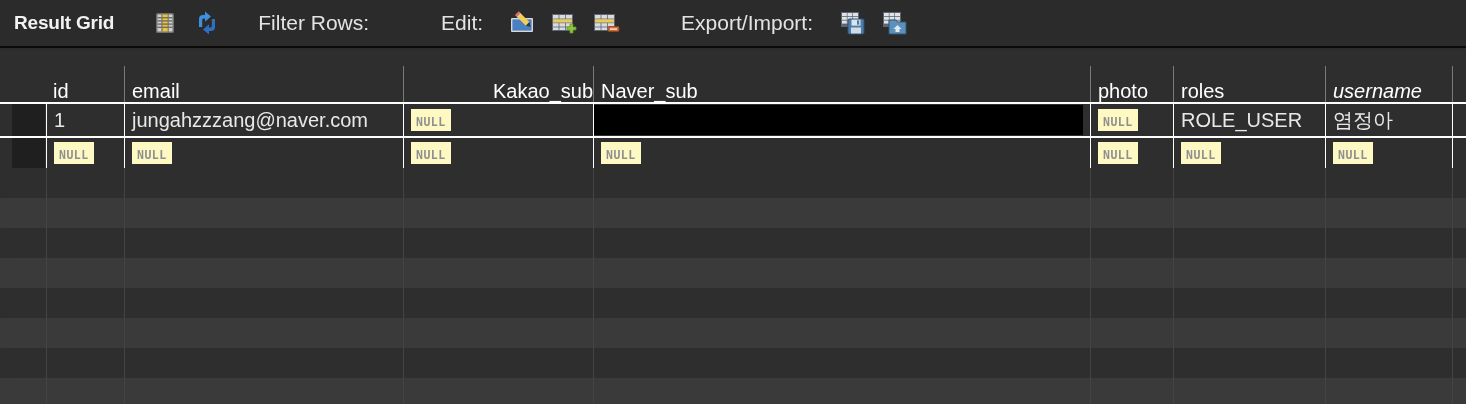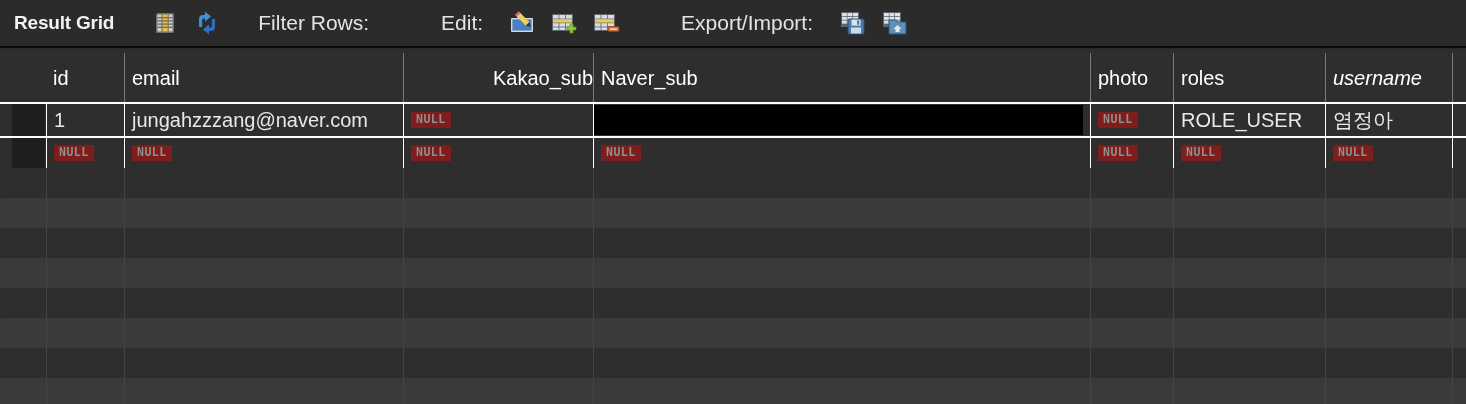--- a/index.html
+++ b/index.html
@@ -81,21 +81,21 @@
     position: absolute;
     left: 0;
     top: 50px;
     width: 1466px;
     height: 354px;
     background: #2e2e2e;
     overflow: hidden;
   }
   #header-row {
     position: absolute;
-    left: 0; top: 3px;
+    left: 0; top: 16px;
     width: 1466px;
     height: 52px;
     background: #2e2e2e;
     border-bottom: 2px solid #5f5f5f;
     box-sizing: border-box;
   }
   .hcell {
     position: absolute;
     top: 0;
     height: 50px;
@@ -138,27 +138,27 @@
   .gutter {
     position: absolute;
     left: 12px;
     width: 33px;
     background: #1f1f1f;
     box-sizing: border-box;
   }
 
   .null-badge {
     display: inline-block;
-    background: #7f1d1d;
+    background: #fef9c3;
     color: #8f8f8f;
     font-family: "DejaVu Sans Mono", monospace;
     font-size: 11.5px;
     font-weight: bold;
     letter-spacing: 0.5px;
-    padding: 2px 5px 3px 5px;
+    padding: 8px 5px 3px 5px;
     line-height: 1;
     text-align: center;
   }
   .redacted {
     background: #000000;
     height: 30px;
     width: 100%;
     margin-left: -7px;
   }
 </style>

